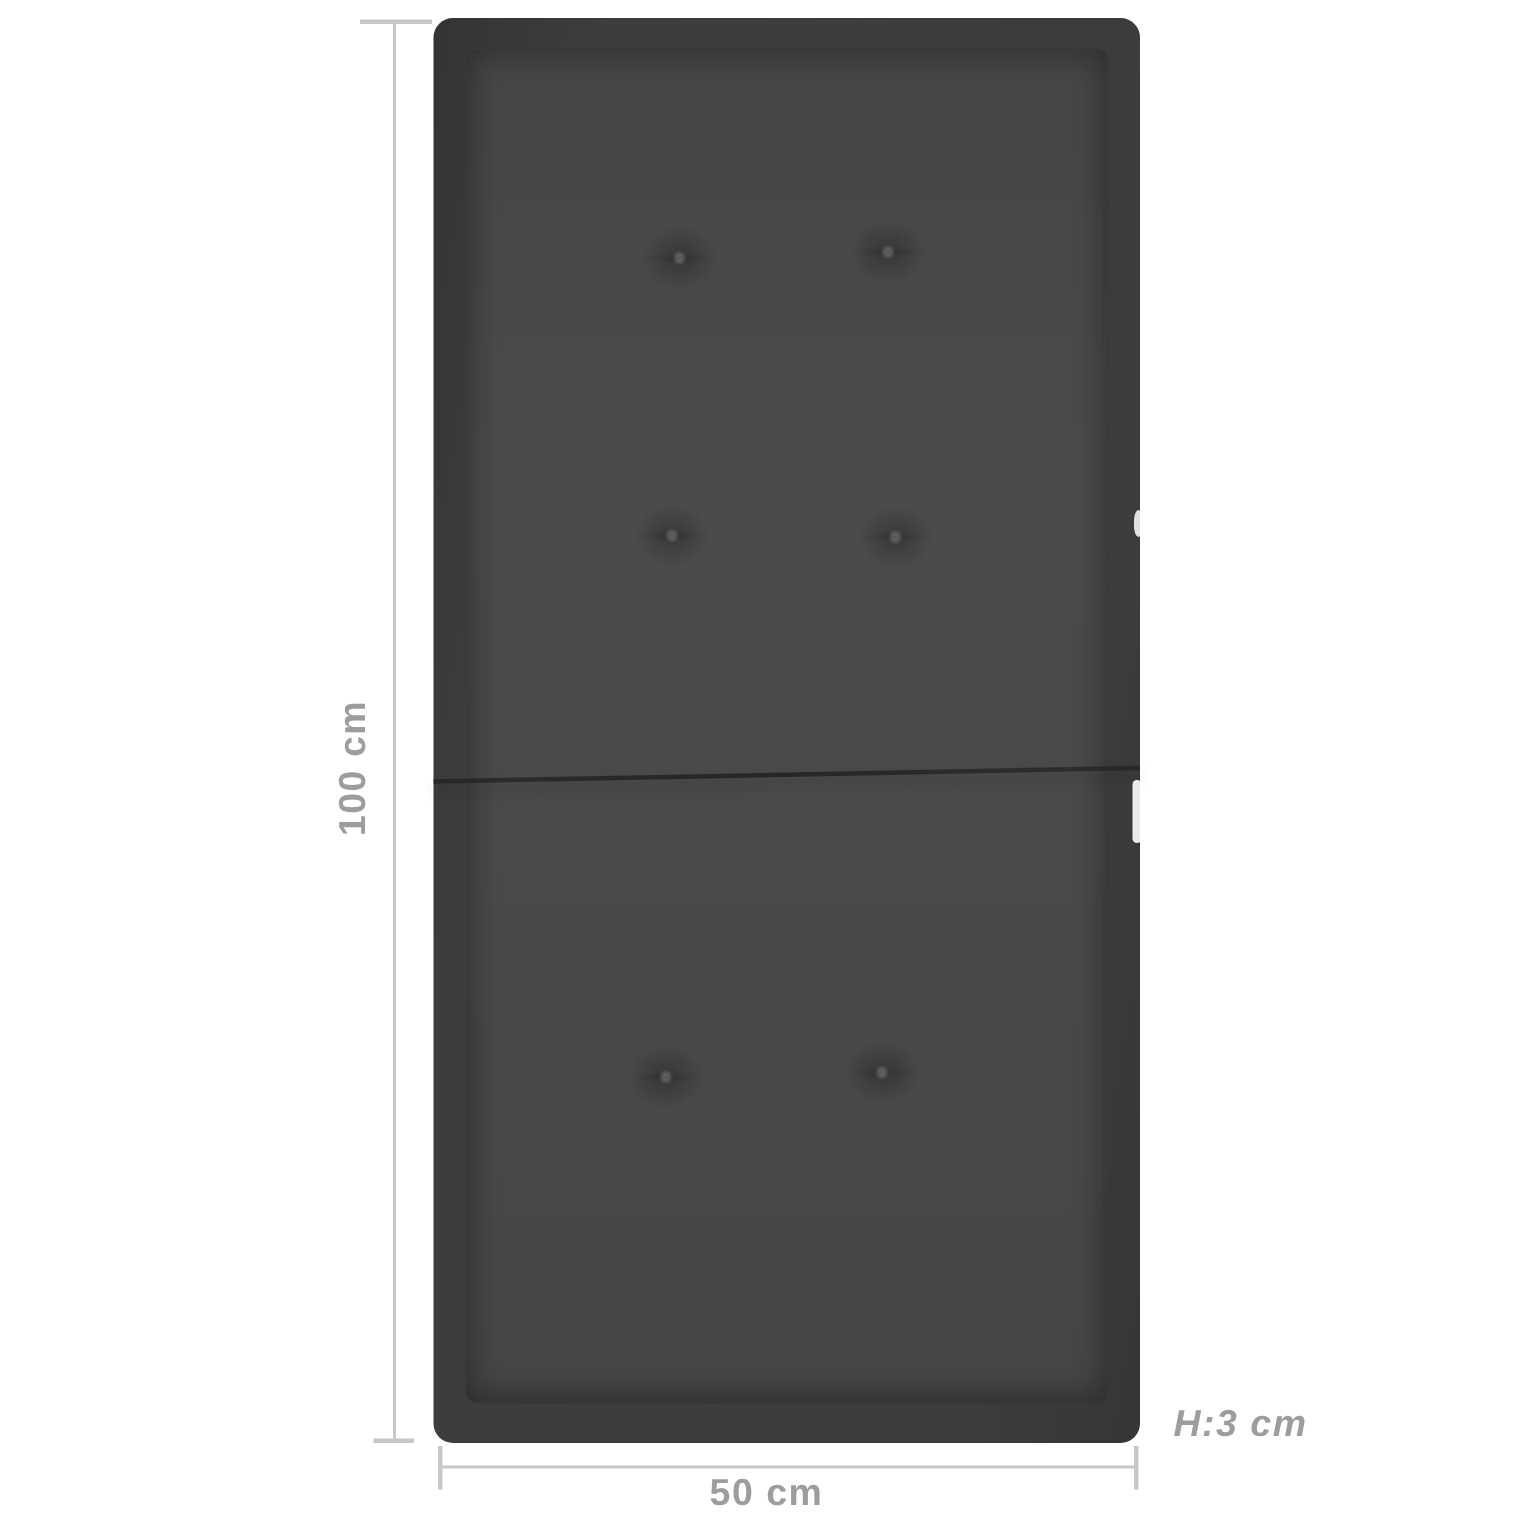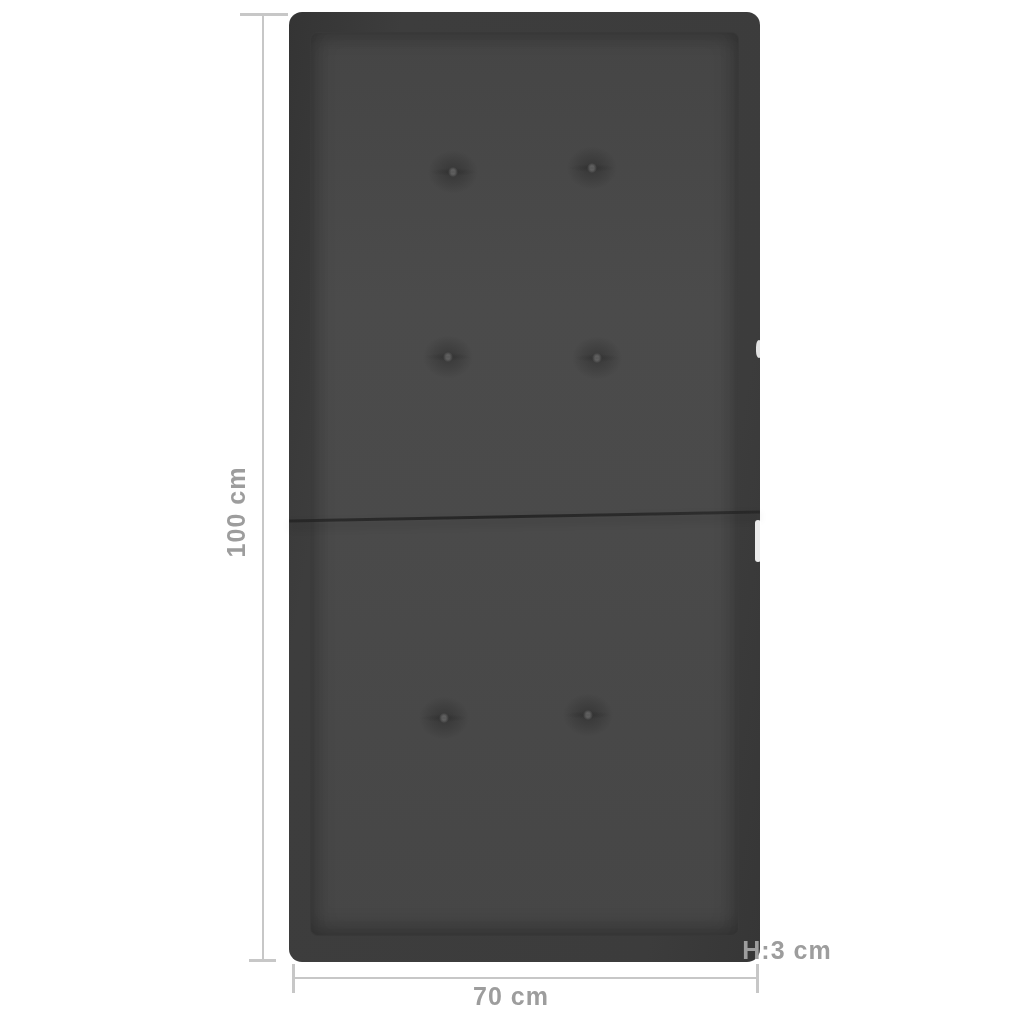--- a/index.html
+++ b/index.html
@@ -17,21 +17,21 @@
   .dim-h-cap-left{left:292px;top:964px;width:3px;height:29px;}
   .dim-h-cap-right{left:756px;top:964px;width:3px;height:29px;}
 
   
   .label{
     position:absolute;color:#9d9d9d;font-weight:bold;font-size:25px;
     white-space:nowrap;transform:translate(-50%,-50%);letter-spacing:1px;
   }
   .label-height{left:236px;top:512px;transform:translate(-50%,-50%) rotate(-90deg);}
   .label-width{left:511px;top:996px;}
-  .label-thickness{left:787px;top:950px;}
+  .label-thickness{left:827px;top:950px;font-style:italic;}
 
   
   .cushion{
     position:absolute;left:289px;top:12px;width:471px;height:950px;
     background:linear-gradient(100deg,#343434,#3d3d3d 18%,#3c3c3c 82%,#363636);
     border-radius:13px;
   }
   .cushion-inner{
     position:absolute;left:21px;top:20px;right:21px;bottom:26px;
     background:linear-gradient(180deg,#454545,#4b4b4b 30%,#4a4a4a 55%,#464646);
@@ -81,17 +81,17 @@
     <div class="tuft" style="left:308px;top:346px"></div>
     <div class="tuft" style="left:155px;top:706px"></div>
     <div class="tuft" style="left:299px;top:703px"></div>
     <div class="edge-notch edge-notch-a"></div>
     <div class="edge-notch edge-notch-b"></div>
   </div>
 
   <div class="dim dim-h-line"></div>
   <div class="dim dim-h-cap-left"></div>
   <div class="dim dim-h-cap-right"></div>
-  <div class="label label-width">70 cm</div>
+  <div class="label label-width">50 cm</div>
 
   <div class="label label-thickness">H:3 cm</div>
 
 </div>
 
 </body></html>

